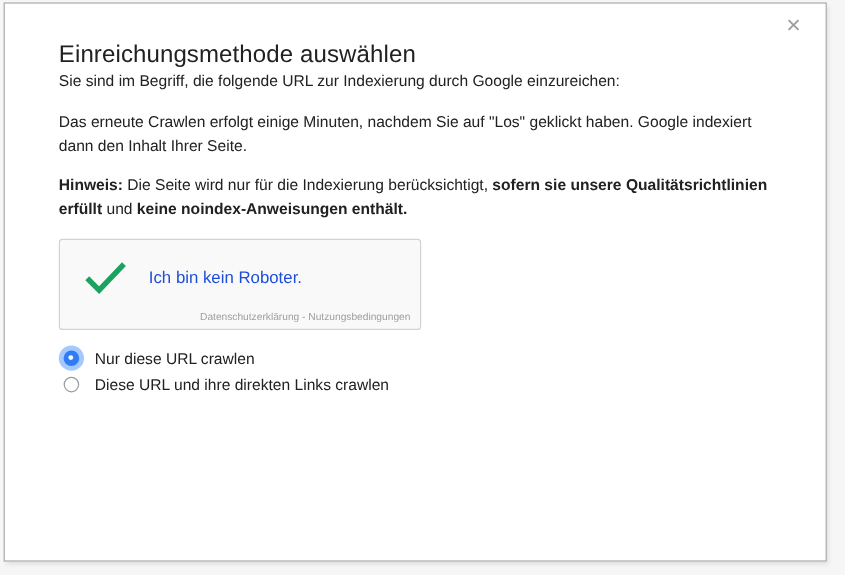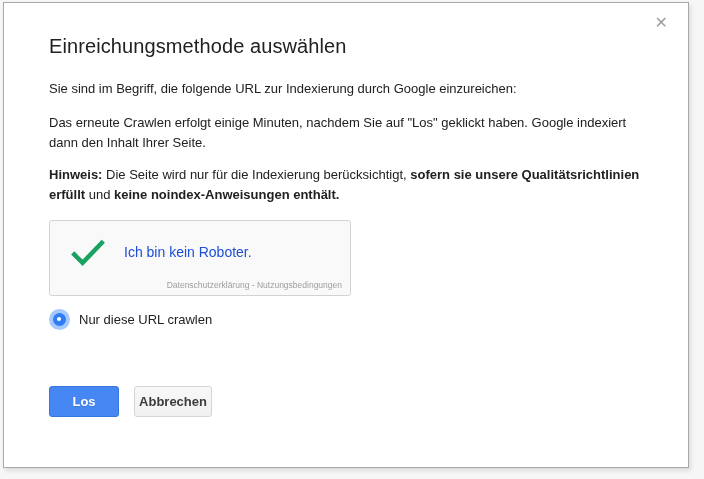--- a/index.html
+++ b/index.html
@@ -35,21 +35,21 @@
     font-weight: 400;
     color: #212121;
     letter-spacing: 0.1px;
   }
   .para {
     font-size: 13px;
     color: #212121;
     line-height: 20px;
     max-width: 604px;
   }
-  .intro { margin-top: 21px; }
+  .intro { }
   .url-row {
     margin-top: 3px;
     display: flex;
     align-items: center;
     gap: 6px;
   }
   .url-row a {
     font-size: 13px;
     color: #7141c7;
     text-decoration: underline;
@@ -191,20 +191,22 @@
       <span class="captcha-terms">Datenschutzerklärung - Nutzungsbedingungen</span>
     </div>
 
     <div class="radio-group">
       <div class="radio-row">
         <span class="dot-wrap">
             <span class="radio-on"></span>
           </span>
         <span class="radio-label">Nur diese URL crawlen</span>
       </div>
+      <div class="radio-row">
+        <span class="dot-wrap">
+            <span class="radio-off"></span>
+          </span>
+        <span class="radio-label">Diese URL und ihre direkten Links crawlen</span>
+      </div>
     </div>
 
-    <div class="button-row">
-      <button class="btn btn-primary">Los</button>
-      <button class="btn btn-secondary">Abbrechen</button>
-    </div>
   </div>
 </div>
 
 </body></html>

